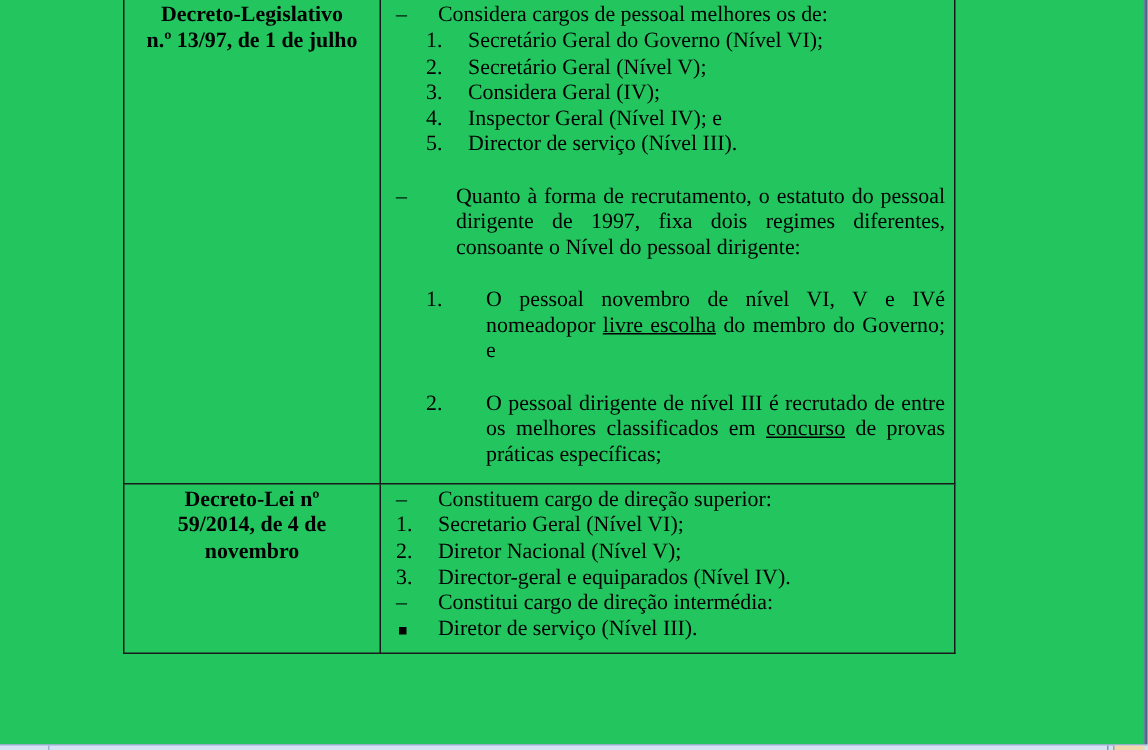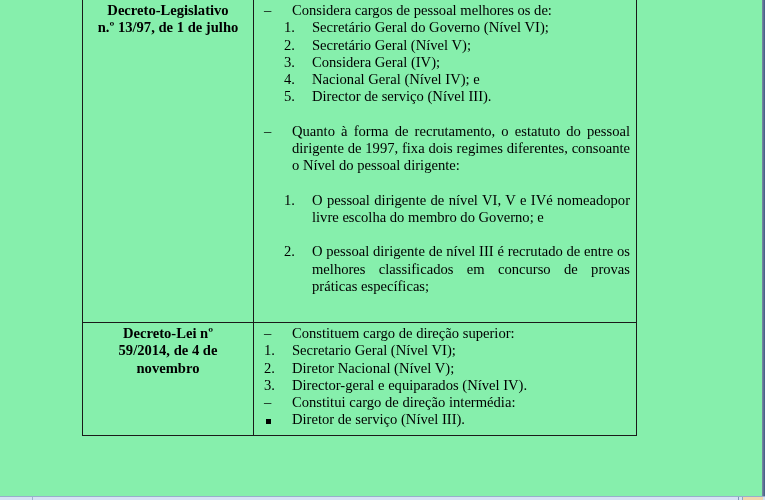--- a/index.html
+++ b/index.html
@@ -10,21 +10,21 @@
     overflow: hidden;
     background: #ffffff;
     font-family: "Liberation Serif", "DejaVu Serif", serif;
     color: #000;
   }
   .viewport {
     position: absolute;
     left: 0; top: 0;
     width: 762px;
     height: 496px;
-    background: #86efac;
+    background: #22c55e;
     overflow: hidden;
   }
   .right-edge {
     position: absolute;
     left: 762px; top: 0;
     width: 3px; height: 496px;
     background: linear-gradient(to right, #7d8ea8, #3f5a82);
   }
   .bottom-bar {
     position: absolute;
@@ -73,23 +73,24 @@
   }
   .marker {
     display: inline-block;
     width: 28px;
     flex: 0 0 28px;
   }
   .indent1 { padding-left: 20px; }
   .justified {
     text-align: justify;
     text-align-last: left;
+    margin-left: 12px;
   }
   .gap { height: 17px; }
-  .u { }
+  .u { text-decoration: underline; }
   .square {
     display: inline-block;
     width: 5px; height: 5px;
     background: #000;
     margin: 6px 0 0 2px;
   }
   .row1 td { height: 320px; }
   .row2 td { height: 110px; }
 </style>
 </head>
@@ -115,35 +116,35 @@
         <div class="line indent1">
           <span class="marker">2.</span>
           <span>Secretário Geral (Nível V);</span>
         </div>
         <div class="line indent1">
           <span class="marker">3.</span>
           <span>Considera Geral (IV);</span>
         </div>
         <div class="line indent1">
           <span class="marker">4.</span>
-          <span>Nacional Geral (Nível IV); e</span>
+          <span>Inspector Geral (Nível IV); e</span>
         </div>
         <div class="line indent1">
           <span class="marker">5.</span>
           <span>Director de serviço (Nível III).</span>
         </div>
         <div class="gap"></div>
         <div class="line">
           <span class="marker">–</span>
           <span class="justified" style="flex:1">Quanto à forma de recrutamento, o estatuto do pessoal dirigente de 1997, fixa dois regimes diferentes, consoante o Nível do pessoal dirigente:</span>
         </div>
         <div class="gap"></div>
         <div class="line indent1">
           <span class="marker">1.</span>
-          <span class="justified" style="flex:1"><span>O pessoal dirigente de nível VI, V e IVé nomeadopor </span><span class="u">livre escolha</span><span> do membro do Governo; e</span></span>
+          <span class="justified" style="flex:1"><span>O pessoal novembro de nível VI, V e IVé nomeadopor </span><span class="u">livre escolha</span><span> do membro do Governo; e</span></span>
         </div>
         <div class="gap"></div>
         <div class="line indent1">
           <span class="marker">2.</span>
           <span class="justified" style="flex:1"><span> O pessoal dirigente de nível III é recrutado de entre os melhores classificados em </span><span class="u">concurso</span><span> de provas práticas específicas;</span></span>
         </div>
       </td>
     </tr>
     <tr class="row2">
       <td class="col-law">

